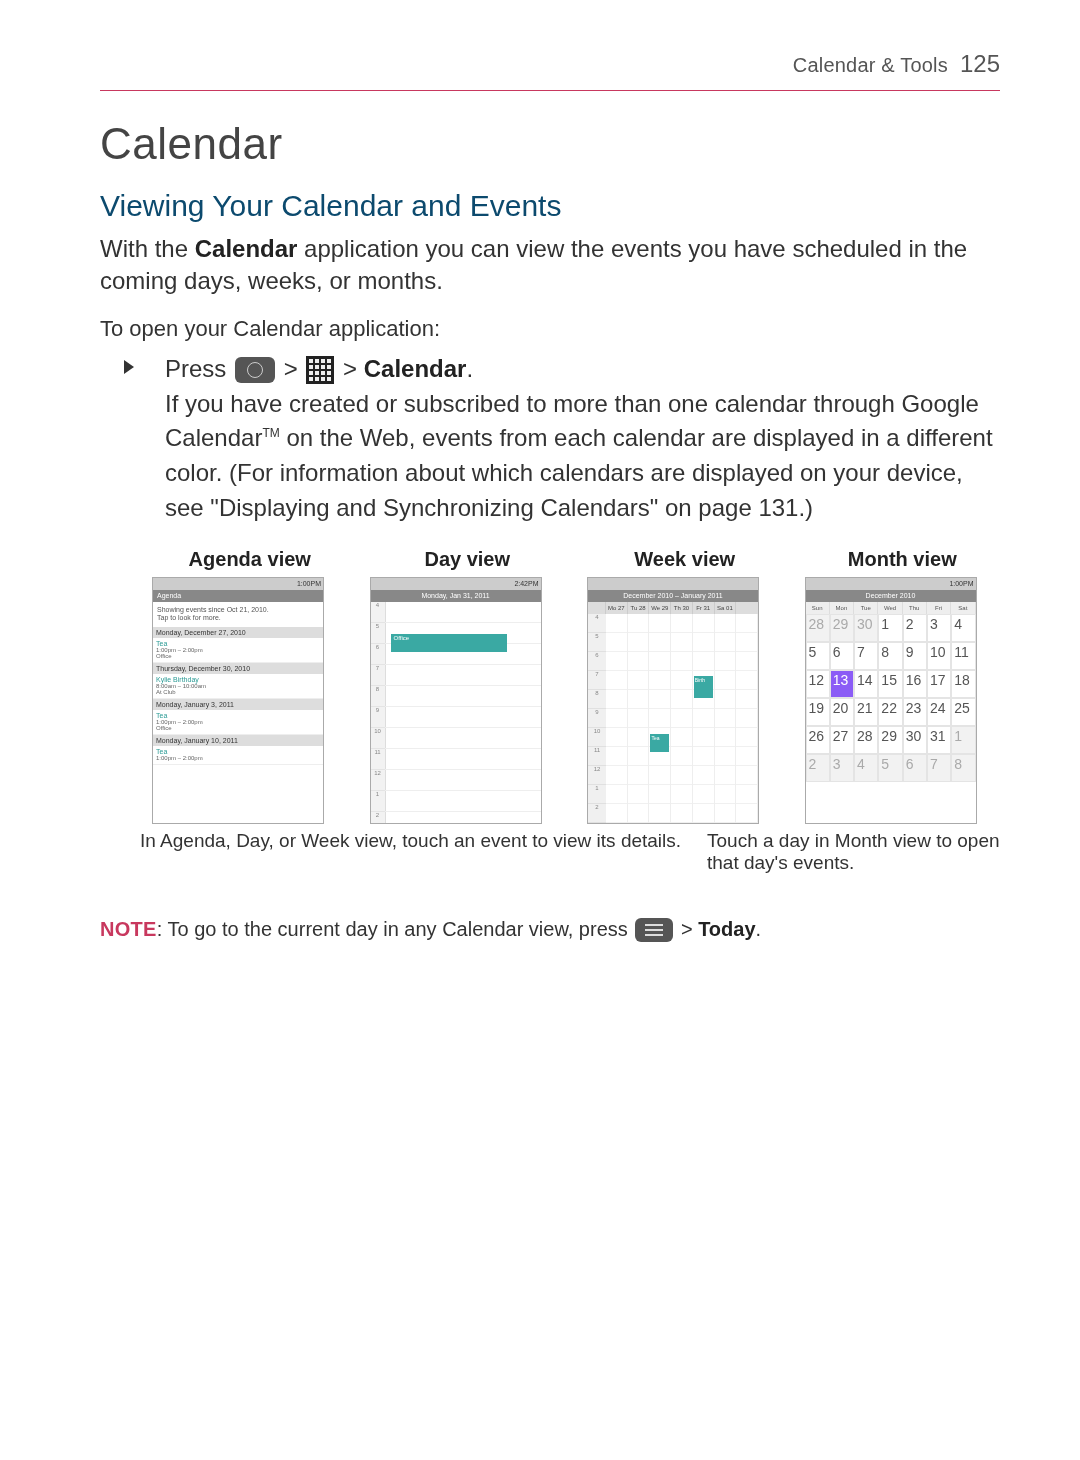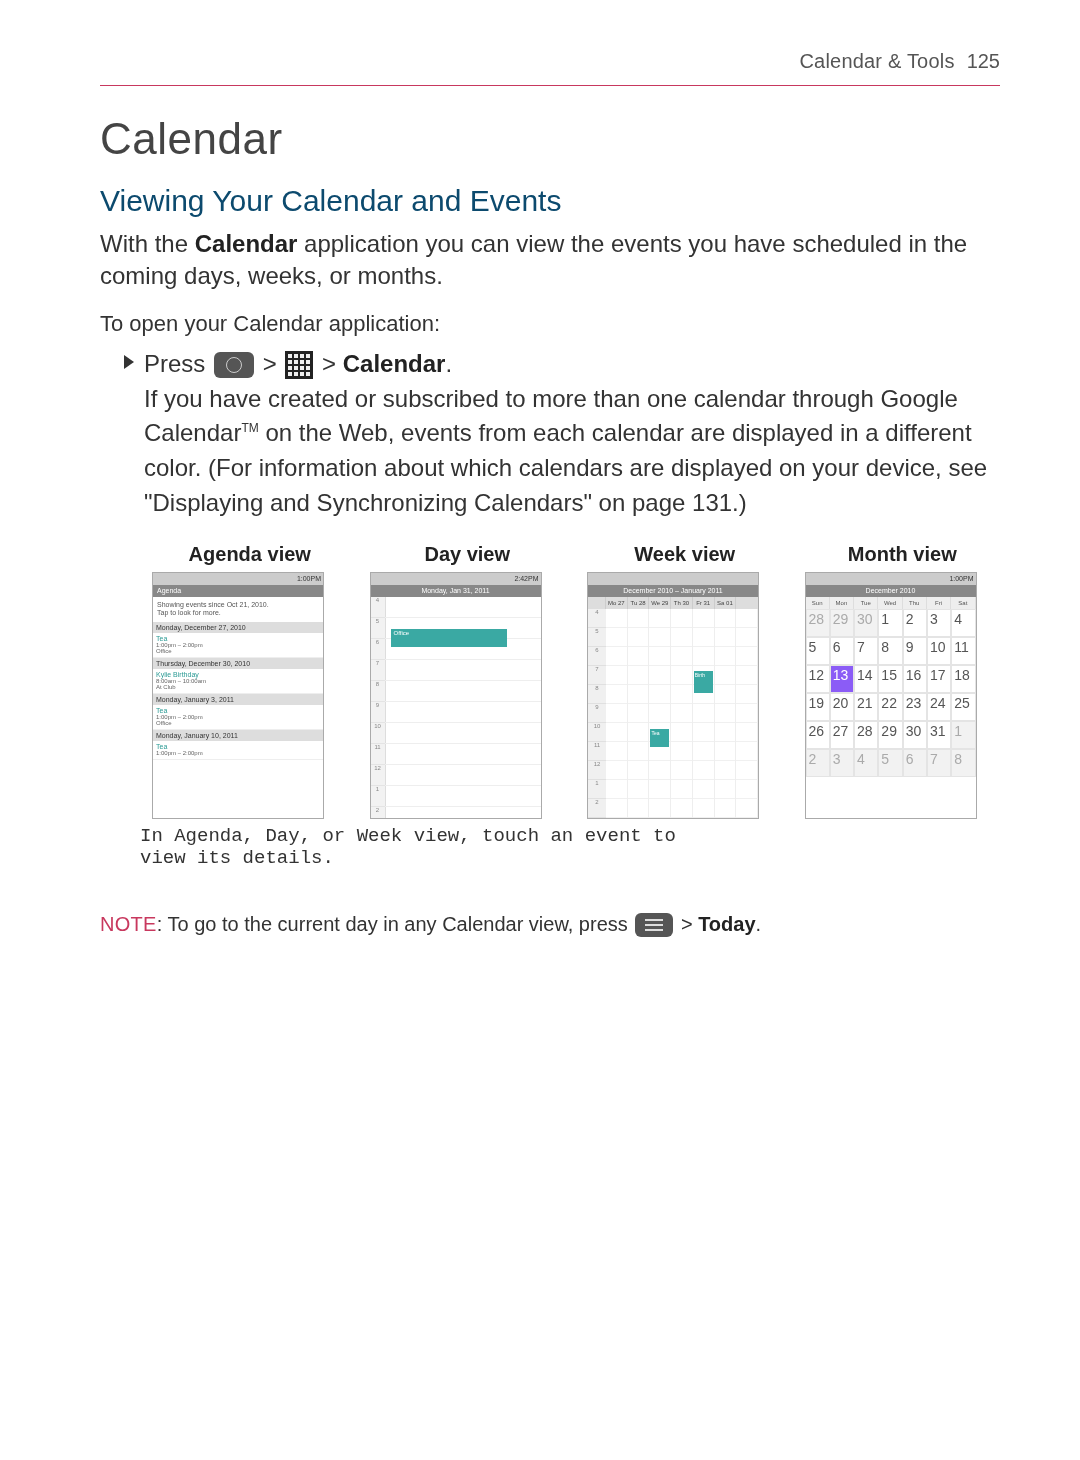--- a/index.html
+++ b/index.html
@@ -20,21 +20,21 @@
     padding-bottom: 12px;
     margin-bottom: 28px;
   }
   .header-breadcrumb {
     color: #555;
     font-size: 20px;
     letter-spacing: .2px;
   }
   .page-number {
     color: #555;
-    font-size: 20px;
+    font-size: 24px;
     margin-left: 12px;
   }
   h1.calendar-title {
     font-size: 44px;
     font-weight: 400;
     margin: 10px 0 10px 0;
     color: #444;
     letter-spacing: .5px;
   }
   h2.section-title {
@@ -53,20 +53,21 @@
     font-size: 22px;
     font-weight: 400;
     margin: 18px 0 10px 0;
     color: #333;
   }
   .step {
     display: flex;
     font-size: 24px;
     line-height: 1.45;
     margin: 0 0 0 24px;
+    gap: 21px;
   }
   .step .tri {
     flex: 0 0 auto;
     margin-right: 10px;
     margin-top: 8px;
     width: 0; height: 0;
     border-top: 7px solid transparent;
     border-bottom: 7px solid transparent;
     border-left: 10px solid #333;
   }
@@ -170,29 +171,29 @@
   .mo-head { height:12px; display:grid; grid-template-columns: repeat(7,1fr); font-size:6px; background:#eee;}
   .mo-head div{ display:flex; align-items:center; justify-content:center; color:#555; border-right:1px solid #ddd;}
   .mo-body { display:grid; grid-template-columns: repeat(7,1fr); grid-auto-rows: 28px; }
   .mo-body div { border:1px solid #e4e4e4; font-size:14px; padding:1px 0 0 2px; color:#555; background:#fff;}
   .mo-body div.dim { background:#f2f2f2; color:#aaa;}
   .mo-body div.hl { background:#8b5cf6; color:#fff;}
 
   .captions {
     display:flex; gap:22px; margin: 6px 0 0 40px; font-size:19px; color:#333;
   }
-  .captions .left { flex: 0 0 545px; font-family: Liberation Mono, monospace; }
+  .captions .left { flex: 0 0 545px; }
   .captions .right { flex: 1; }
 
   .note-row {
     margin: 44px 0 0 0;
     font-size: 20px;
     color:#333;
   }
-  .note-label { font-weight:400; color:#c8385e; letter-spacing:.3px;}
+  .note-label { font-weight:700; color:#c8385e; letter-spacing:.3px;}
 </style>
 </head>
 <body>
 
 <div class="page">
 
   <div class="header-line">
     <span class="header-breadcrumb">Calendar &amp; Tools</span>
     <span class="page-number">125</span>
   </div>
@@ -503,20 +504,21 @@
             <div class="dim">7</div>
             <div class="dim">8</div>
           </div>
       </div>
     </div>
 
   </div>
 
   <div class="captions">
     <div class="left">In Agenda, Day, or Week view, touch an event to view its details.</div>
+    <div class="right">Touch a day in Month view to open that day's events.</div>
   </div>
 
   <p class="note-row">
     <span class="note-label">NOTE</span><span>: To go to the current day in any Calendar view, press </span>
     <span class="icon-menu">
       <svg viewBox="0 0 18 12">
           <rect x="0" y="0" width="18" height="2" fill="#ddd"></rect>
           <rect x="0" y="5" width="18" height="2" fill="#ddd"></rect>
           <rect x="0" y="10" width="18" height="2" fill="#ddd"></rect>
         </svg>

